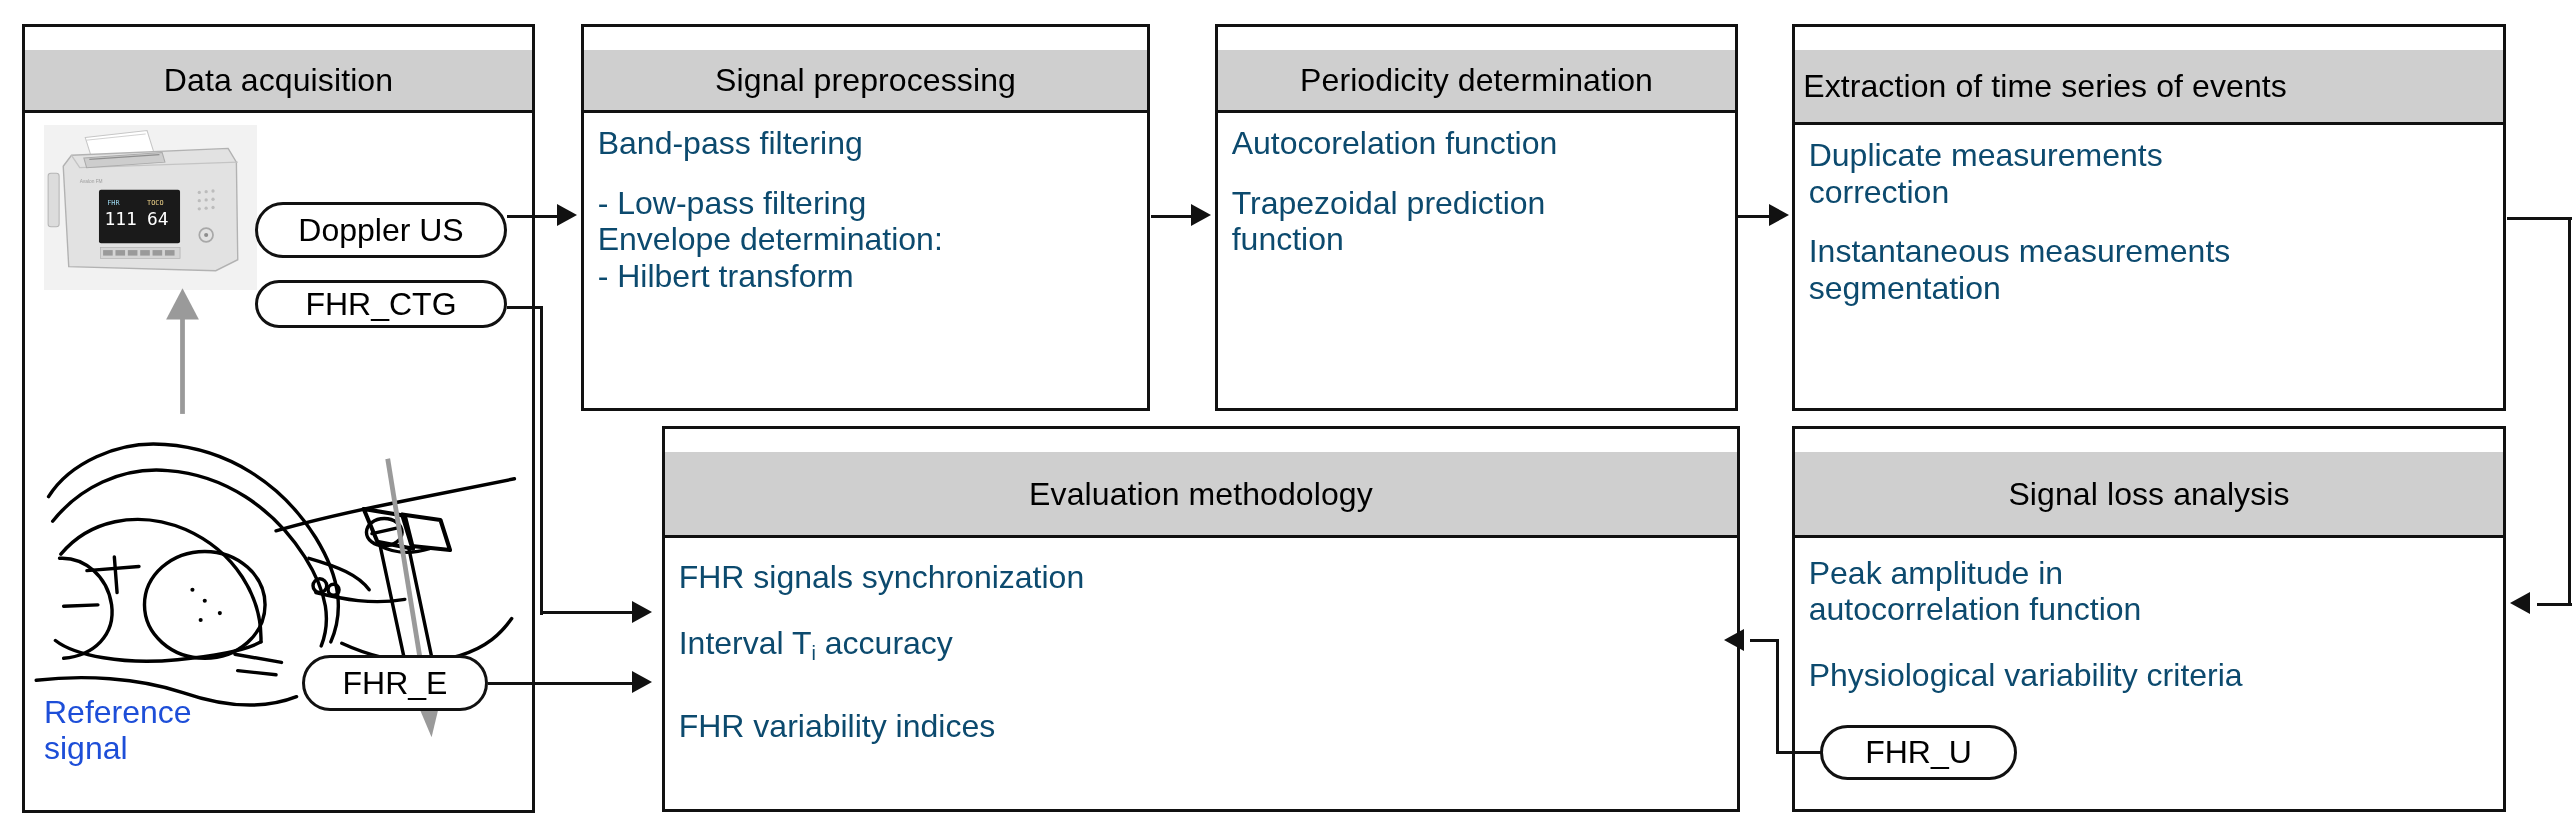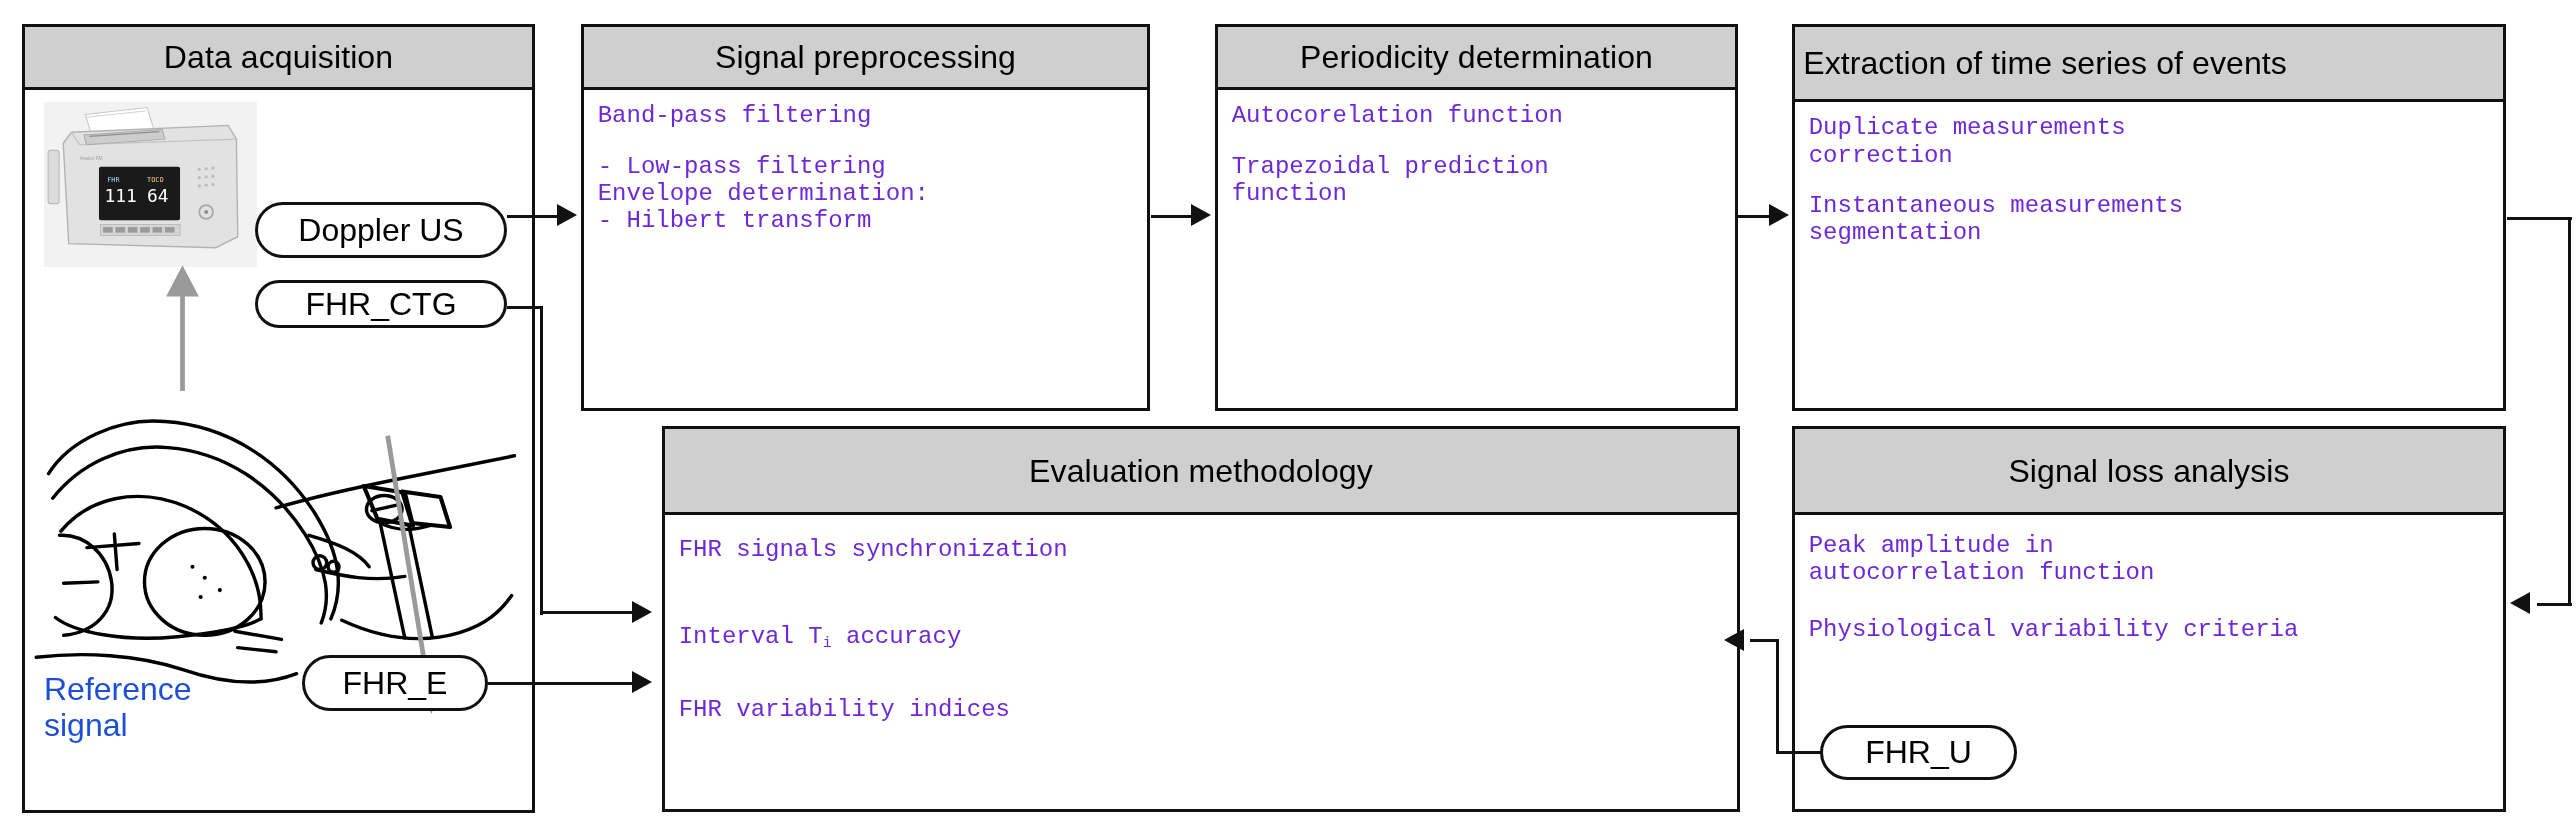--- a/index.html
+++ b/index.html
@@ -3,24 +3,24 @@
 <meta charset="utf-8">
 <style>
   html,body{margin:0;padding:0;background:#ffffff;}
   body{font-family:"Liberation Sans",sans-serif;}
   #root{position:relative;width:2576px;height:834px;background:#fff;overflow:hidden;}
 
   
   .box{position:absolute;box-sizing:border-box;border:3.4px solid #111;background:#ffffff;}
   .box-header{box-sizing:border-box;width:100%;background:#cfcfcf;border-bottom:3.4px solid #111;
               display:flex;align-items:center;justify-content:center;color:#000;
-              font-size:32px;letter-spacing:0.1px;line-height:1;}
+              font-size:32px;letter-spacing:0.1px;line-height:1;margin-top:23px;}
   .box-header.left{justify-content:flex-start;padding-left:8.2px;}
   .box-body{position:relative;box-sizing:border-box;width:100%;padding:12.3px 13.7px 6.9px 13.7px;}
-  .line{font-size:24px;color:#6d28d9;line-height:1.14;margin:0 0 23px 0;white-space:pre-line;font-family:Liberation Mono, monospace;}
+  .line{font-size:32px;color:#0c4a6e;line-height:1.14;margin:0 0 23px 0;white-space:pre-line;}
   .line.tight{margin-bottom:0;}
   .line.sub{margin:0;}
   sub{font-size:.62em;vertical-align:baseline;position:relative;top:.28em;}
 
   
   .pill{position:absolute;box-sizing:border-box;border:3.4px solid #111;border-radius:685px;
         background:#fff;display:flex;align-items:center;justify-content:center;
         font-size:32px;color:#000;z-index:6;}
 
   
@@ -174,21 +174,21 @@
       <p class="line">Duplicate measurements
 correction</p>
       <p class="line">Instantaneous measurements
 segmentation</p>
     </div>
   </div>
 
   <div class="box" style="left:662px;top:426px;width:1078px;height:386px;">
     <div class="box-header" style="height:86px;">Evaluation methodology</div>
     <div class="box-body" style="padding-top:20.6px;">
-      <p class="line" style="margin-bottom:60px;">FHR signals synchronization</p>
+      <p class="line" style="margin-bottom:30px;">FHR signals synchronization</p>
       <p class="line" style="margin-bottom:46px;">Interval T<sub>i</sub> accuracy</p>
       <p class="line">FHR variability indices</p>
     </div>
   </div>
 
   <div class="box" style="left:1792px;top:426px;width:714px;height:386px;">
     <div class="box-header" style="height:86px;">Signal loss analysis</div>
     <div class="box-body" style="padding-top:16.5px;">
       <p class="line" style="margin-bottom:30px;">Peak amplitude in
 autocorrelation function</p>

